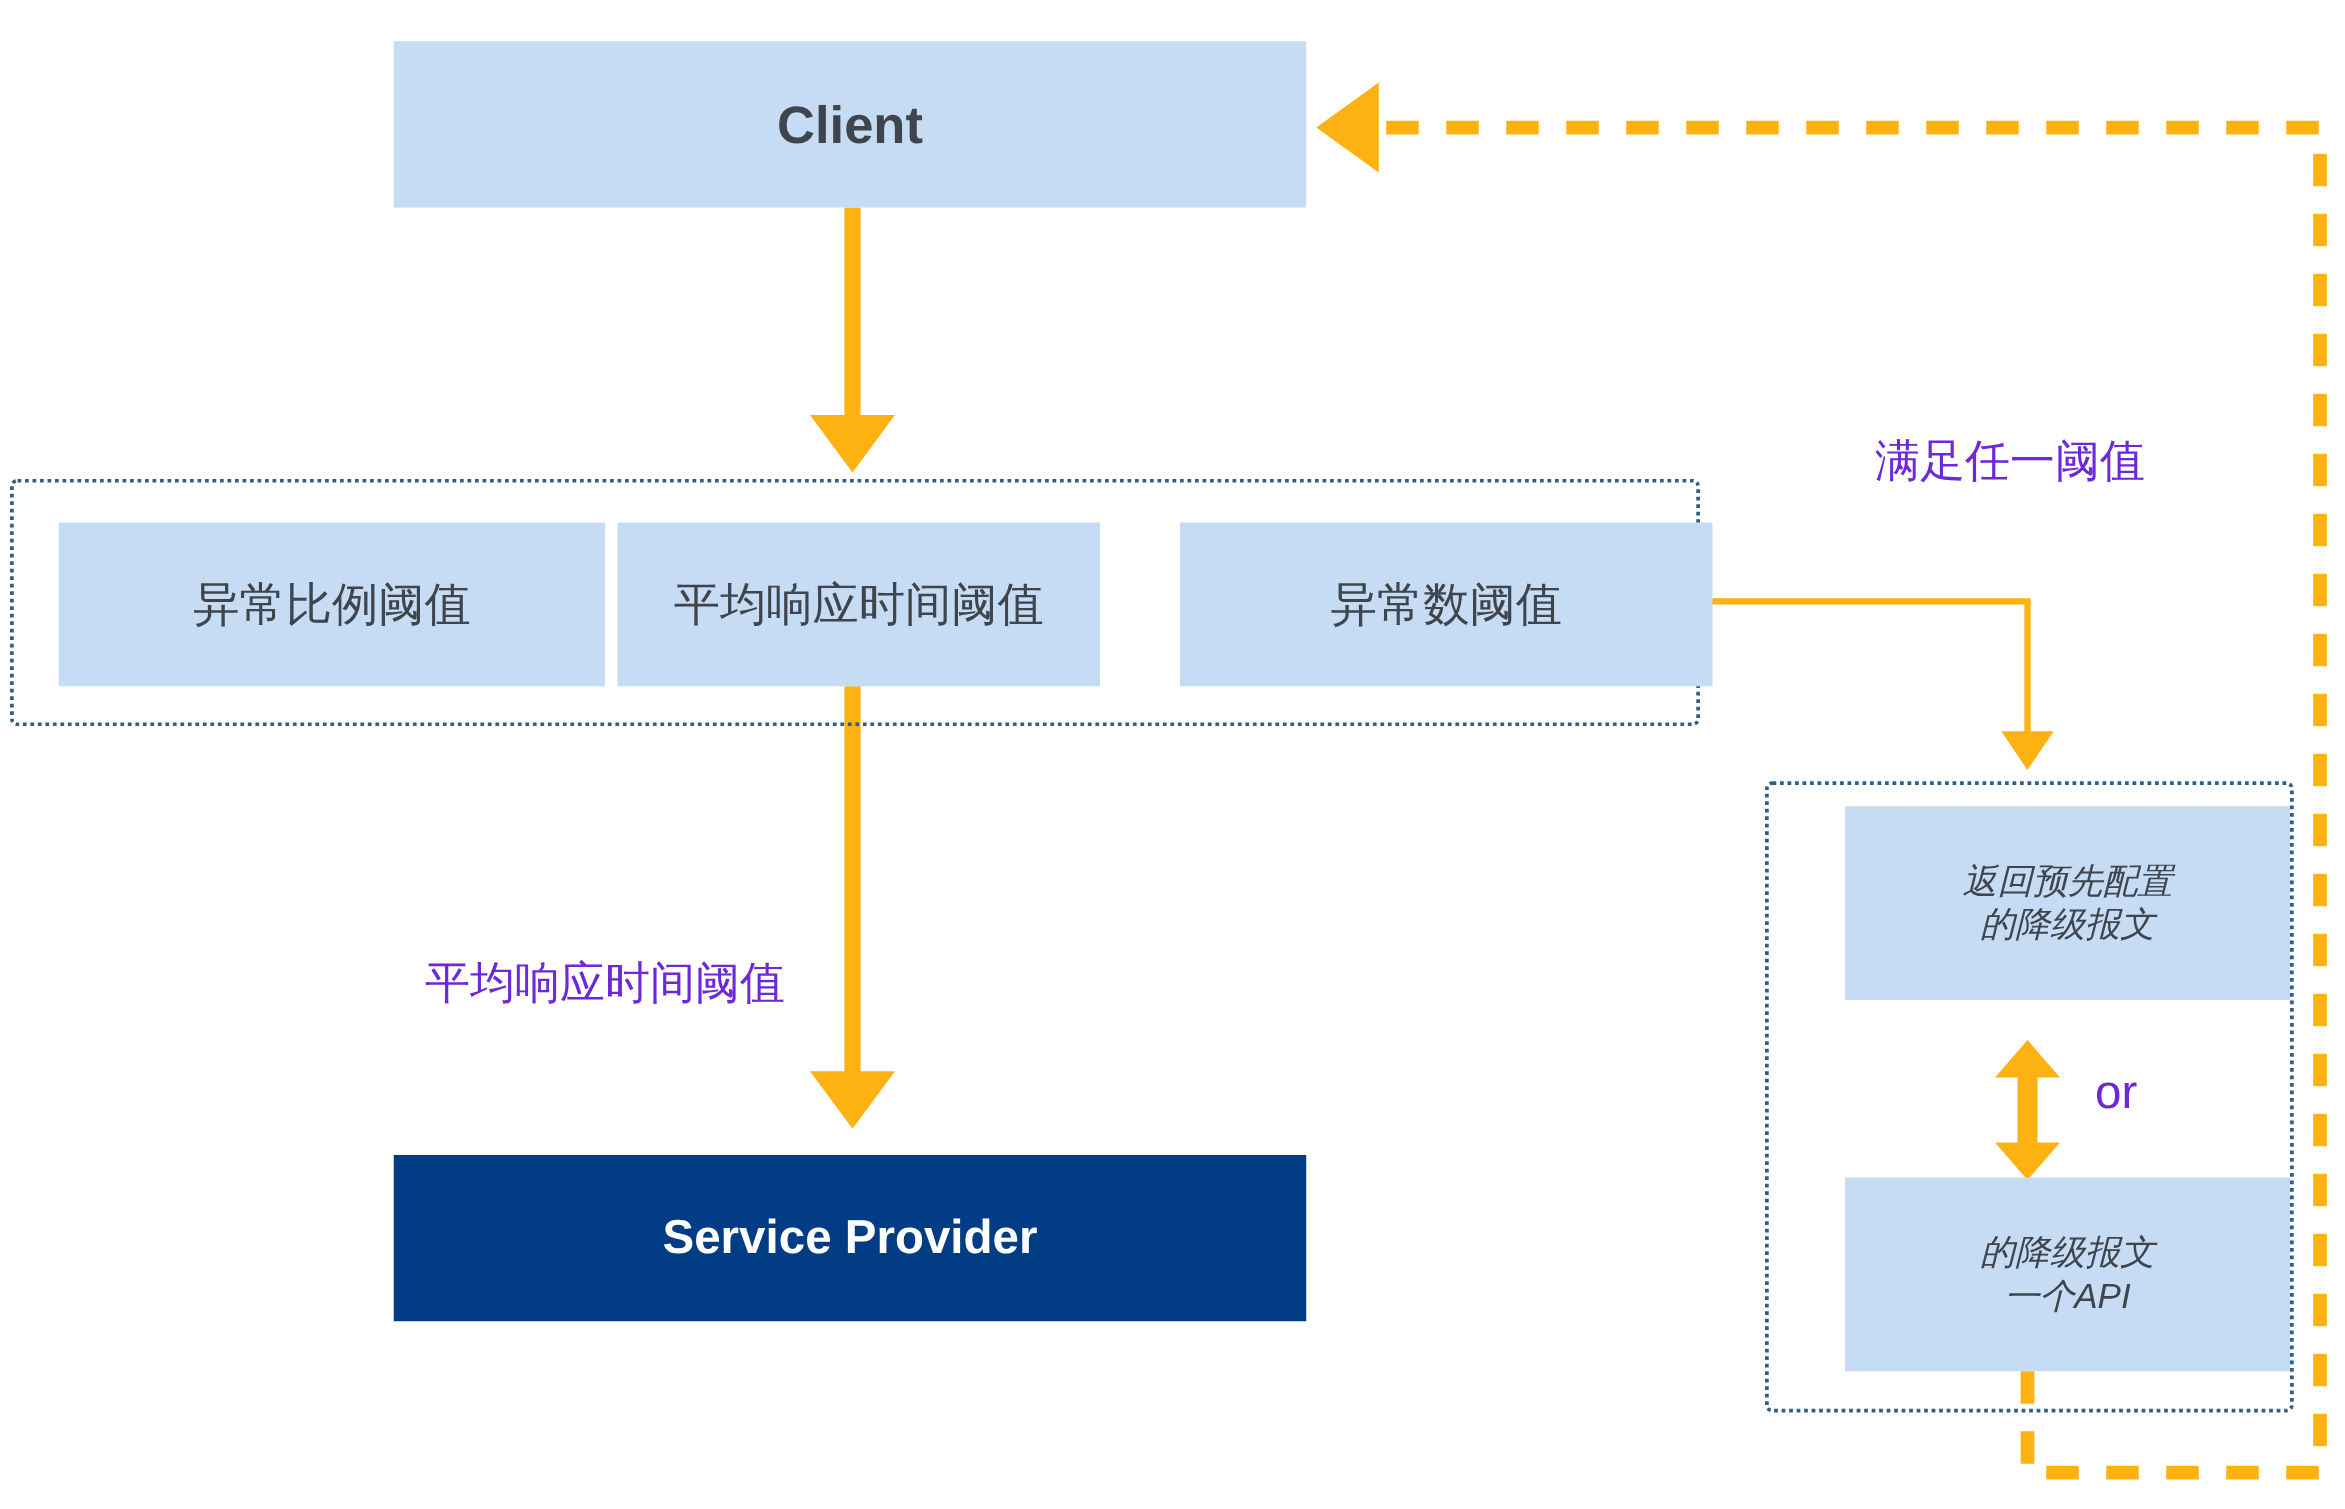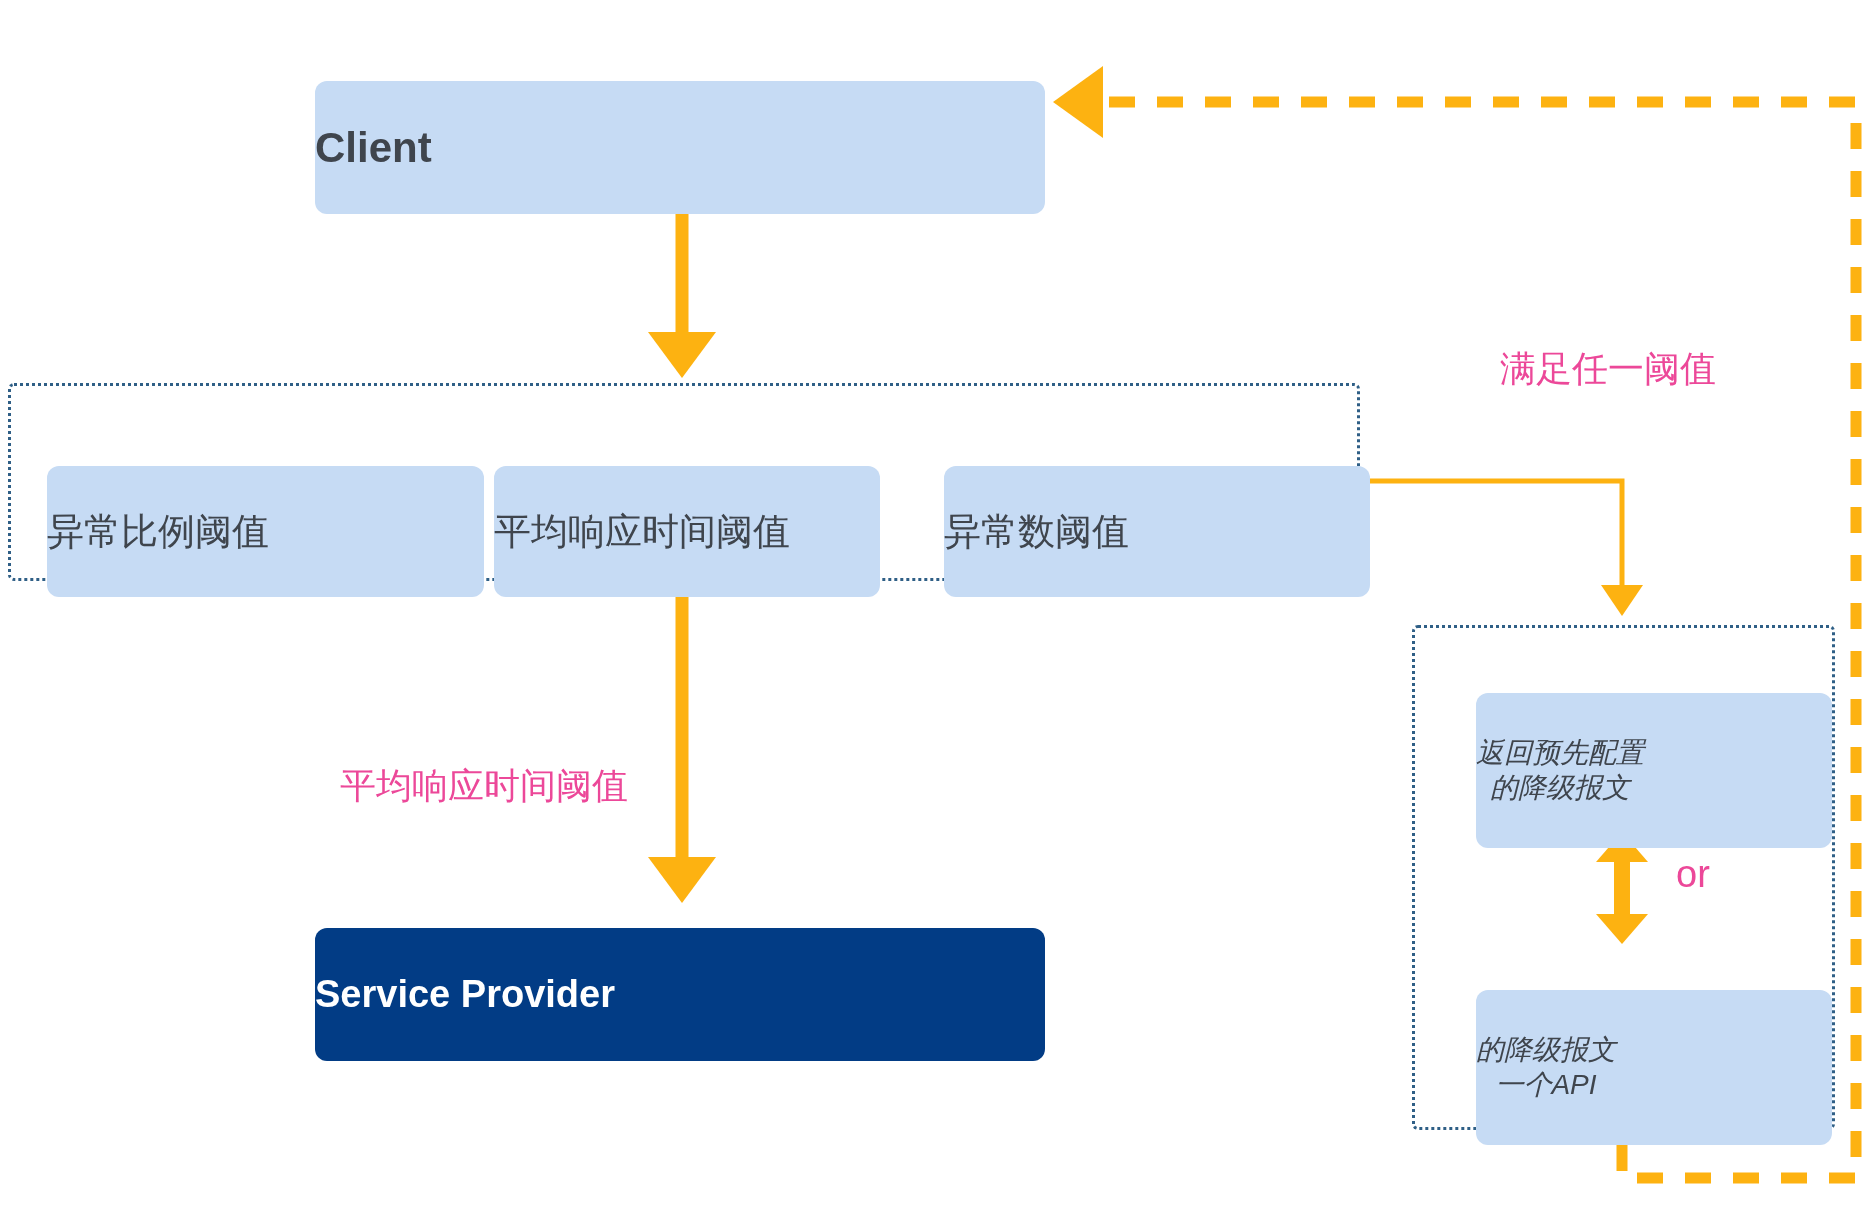--- a/index.html
+++ b/index.html
@@ -15,41 +15,40 @@
     width: 1876px;
     height: 1207px;
     background: #ffffff;
     overflow: hidden;
   }
   .node {
     position: absolute;
     box-sizing: border-box;
     display: flex;
     align-items: center;
-    justify-content: flex-start;
+    justify-content: center;
     text-align: center;
-    border-radius: 12px;
+    border-radius: 0;
     line-height: 1.22;
-    margin-top: 48px;
   }
   .node-blue {
     background: #c6dbf4;
     color: #3f454d;
   }
   .node-navy {
     background: #023c85;
     color: #ffffff;
   }
   
   #client-node {
     left: 315px; top: 33px; width: 730px; height: 133px;
     font-size: 42px; font-weight: bold;
   }
   #service-provider-node {
-    left: 315px; top: 880px; width: 730px; height: 133px;
+    left: 315px; top: 924px; width: 730px; height: 133px;
     font-size: 38px; font-weight: bold;
   }
   .threshold-node {
     top: 418px; height: 131px;
     font-size: 37px; font-weight: normal;
   }
   #threshold-node-0 { left: 47px; width: 437px; }
   #threshold-node-1 { left: 494px; width: 386px; }
   #threshold-node-2 { left: 944px; width: 426px; }
 
@@ -72,21 +71,21 @@
   #threshold-group {
     left: 8px; top: 383px; width: 1352px; height: 198px;
   }
   #fallback-group {
     left: 1412px; top: 625px; width: 423px; height: 505px;
   }
 
   
   .edge-label {
     position: absolute;
-    color: #ec4899;
+    color: #6d28d9;
     font-size: 36px;
     white-space: nowrap;
   }
   #label-not-met { left: 340px; top: 762px; }
   #label-met { left: 1500px; top: 345px; }
   #label-or {
     left: 1676px; top: 853px; font-size: 38px;
   }
 
   

